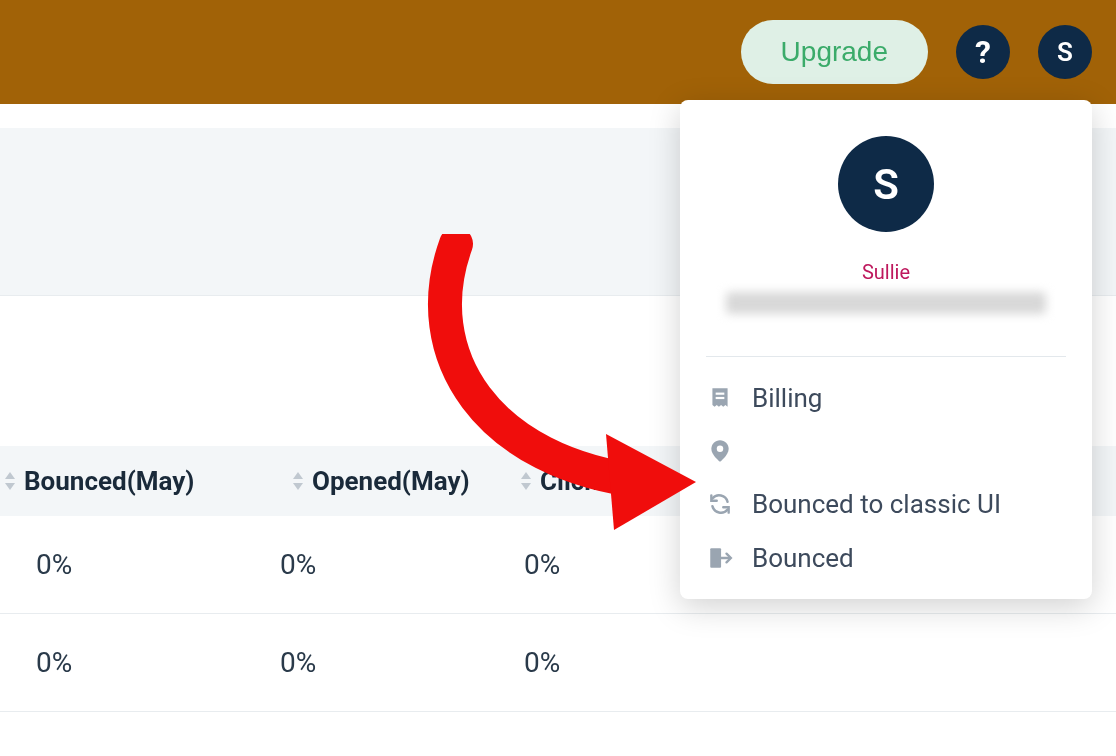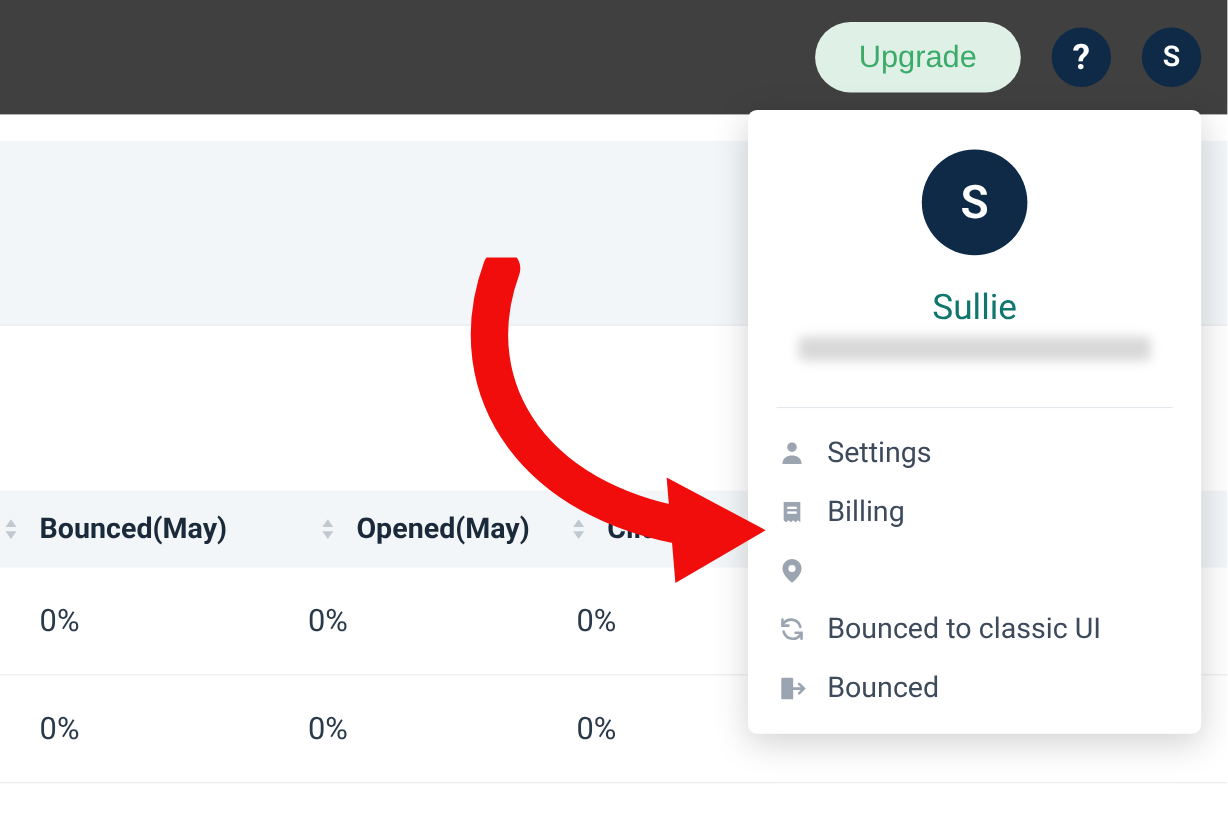--- a/index.html
+++ b/index.html
@@ -14,21 +14,21 @@
       height: 756px;
       position: relative;
       overflow: hidden;
     }
     .topbar {
       display: flex;
       align-items: center;
       justify-content: flex-end;
       gap: 28px;
       padding: 20px 24px 20px 0;
-      background: #404040;
+      background: #a16207;
     }
     .pill-button {
       border-radius: 999px;
       padding: 16px 40px;
       font-size: 28px;
       font-weight: 500;
       border: none;
       cursor: pointer;
     }
     .upgrade-btn {
@@ -82,21 +82,21 @@
       left: 0;
       right: 0;
       height: 70px;
       background: #f3f6f8;
       display: flex;
       align-items: center;
     }
     .table-col {
       display: flex;
       align-items: center;
-      gap: 20px;
+      gap: 8px;
     }
     .col1 { position: absolute; left: 4px; }
     .col2 { position: absolute; left: 292px; }
     .col3 { position: absolute; left: 520px; }
     .sort-icon {
       color: #b8c2cc;
       font-size: 18px;
       display: inline-flex;
       flex-direction: column;
       line-height: 10px;
@@ -151,22 +151,22 @@
       background: #0e2a47;
       color: #fff;
       font-size: 42px;
       font-weight: 600;
       display: flex;
       align-items: center;
       justify-content: center;
       margin-bottom: 28px;
     }
     .profile-name {
-      font-size: 32px;
-      color: #0f766e;
+      font-size: 20px;
+      color: #be185d;
       margin-bottom: 8px;
     }
     .profile-email {
       width: 320px;
       height: 22px;
       background: #d8d8d8;
       border-radius: 4px;
       filter: blur(5px);
       margin-bottom: 14px;
     }
@@ -265,29 +265,20 @@
 <div class="dropdown">
   <div class="dropdown-profile">
     <div class="profile-avatar">
       <span>S</span>
     </div>
     <div class="profile-name">Sullie</div>
     <div class="profile-email"></div>
   </div>
   <div class="dropdown-divider"></div>
 
-  <div class="menu-item">
-    <span class="menu-icon">
-      <svg viewBox="0 0 24 24" fill="currentColor">
-          <circle cx="12" cy="7" r="4"></circle>
-          <path d="M4 21 C4 16 8 14 12 14 C16 14 20 16 20 21 Z"></path>
-        </svg>
-    </span>
-    <span class="menu-label">Settings</span>
-  </div>
 
 
   <div class="menu-item">
     <span class="menu-icon">
       <svg viewBox="0 0 24 24" fill="currentColor">
           <path d="M5 3 H19 V20 L17 18.5 L15 20 L13 18.5 L11 20 L9 18.5 L7 20 L5 18.5 Z"></path>
           <rect x="8" y="7" width="8" height="2" fill="#fff"></rect>
           <rect x="8" y="11" width="8" height="2" fill="#fff"></rect>
         </svg>
     </span>

